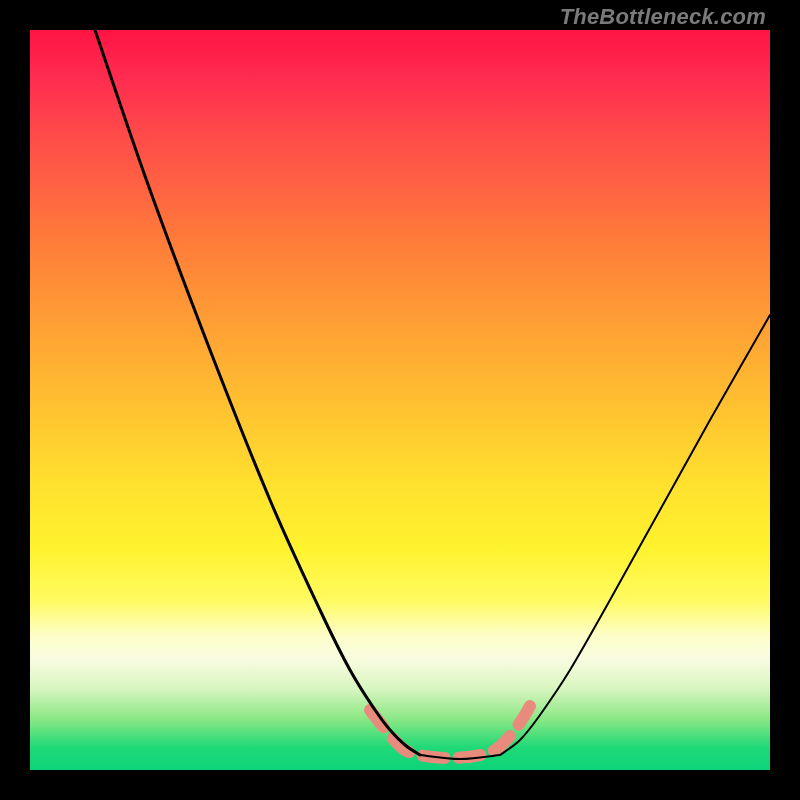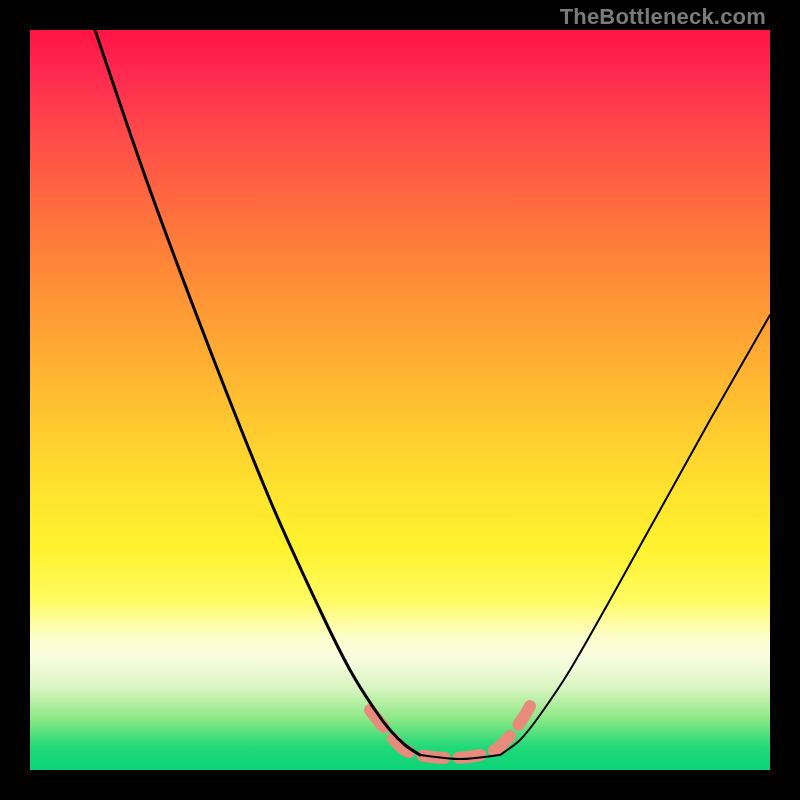--- a/index.html
+++ b/index.html
@@ -47,20 +47,21 @@
   }
   .watermark {
     position: absolute;
     top: 4px;
     right: 34px;
     color: #7a7a7a;
     font-size: 22px;
     font-weight: 600;
     letter-spacing: 0.2px;
     z-index: 10;
+    font-style: italic;
   }
   svg.curves {
     position: absolute;
     left: 30px;
     top: 30px;
     width: 740px;
     height: 740px;
     z-index: 5;
   }
 </style>

